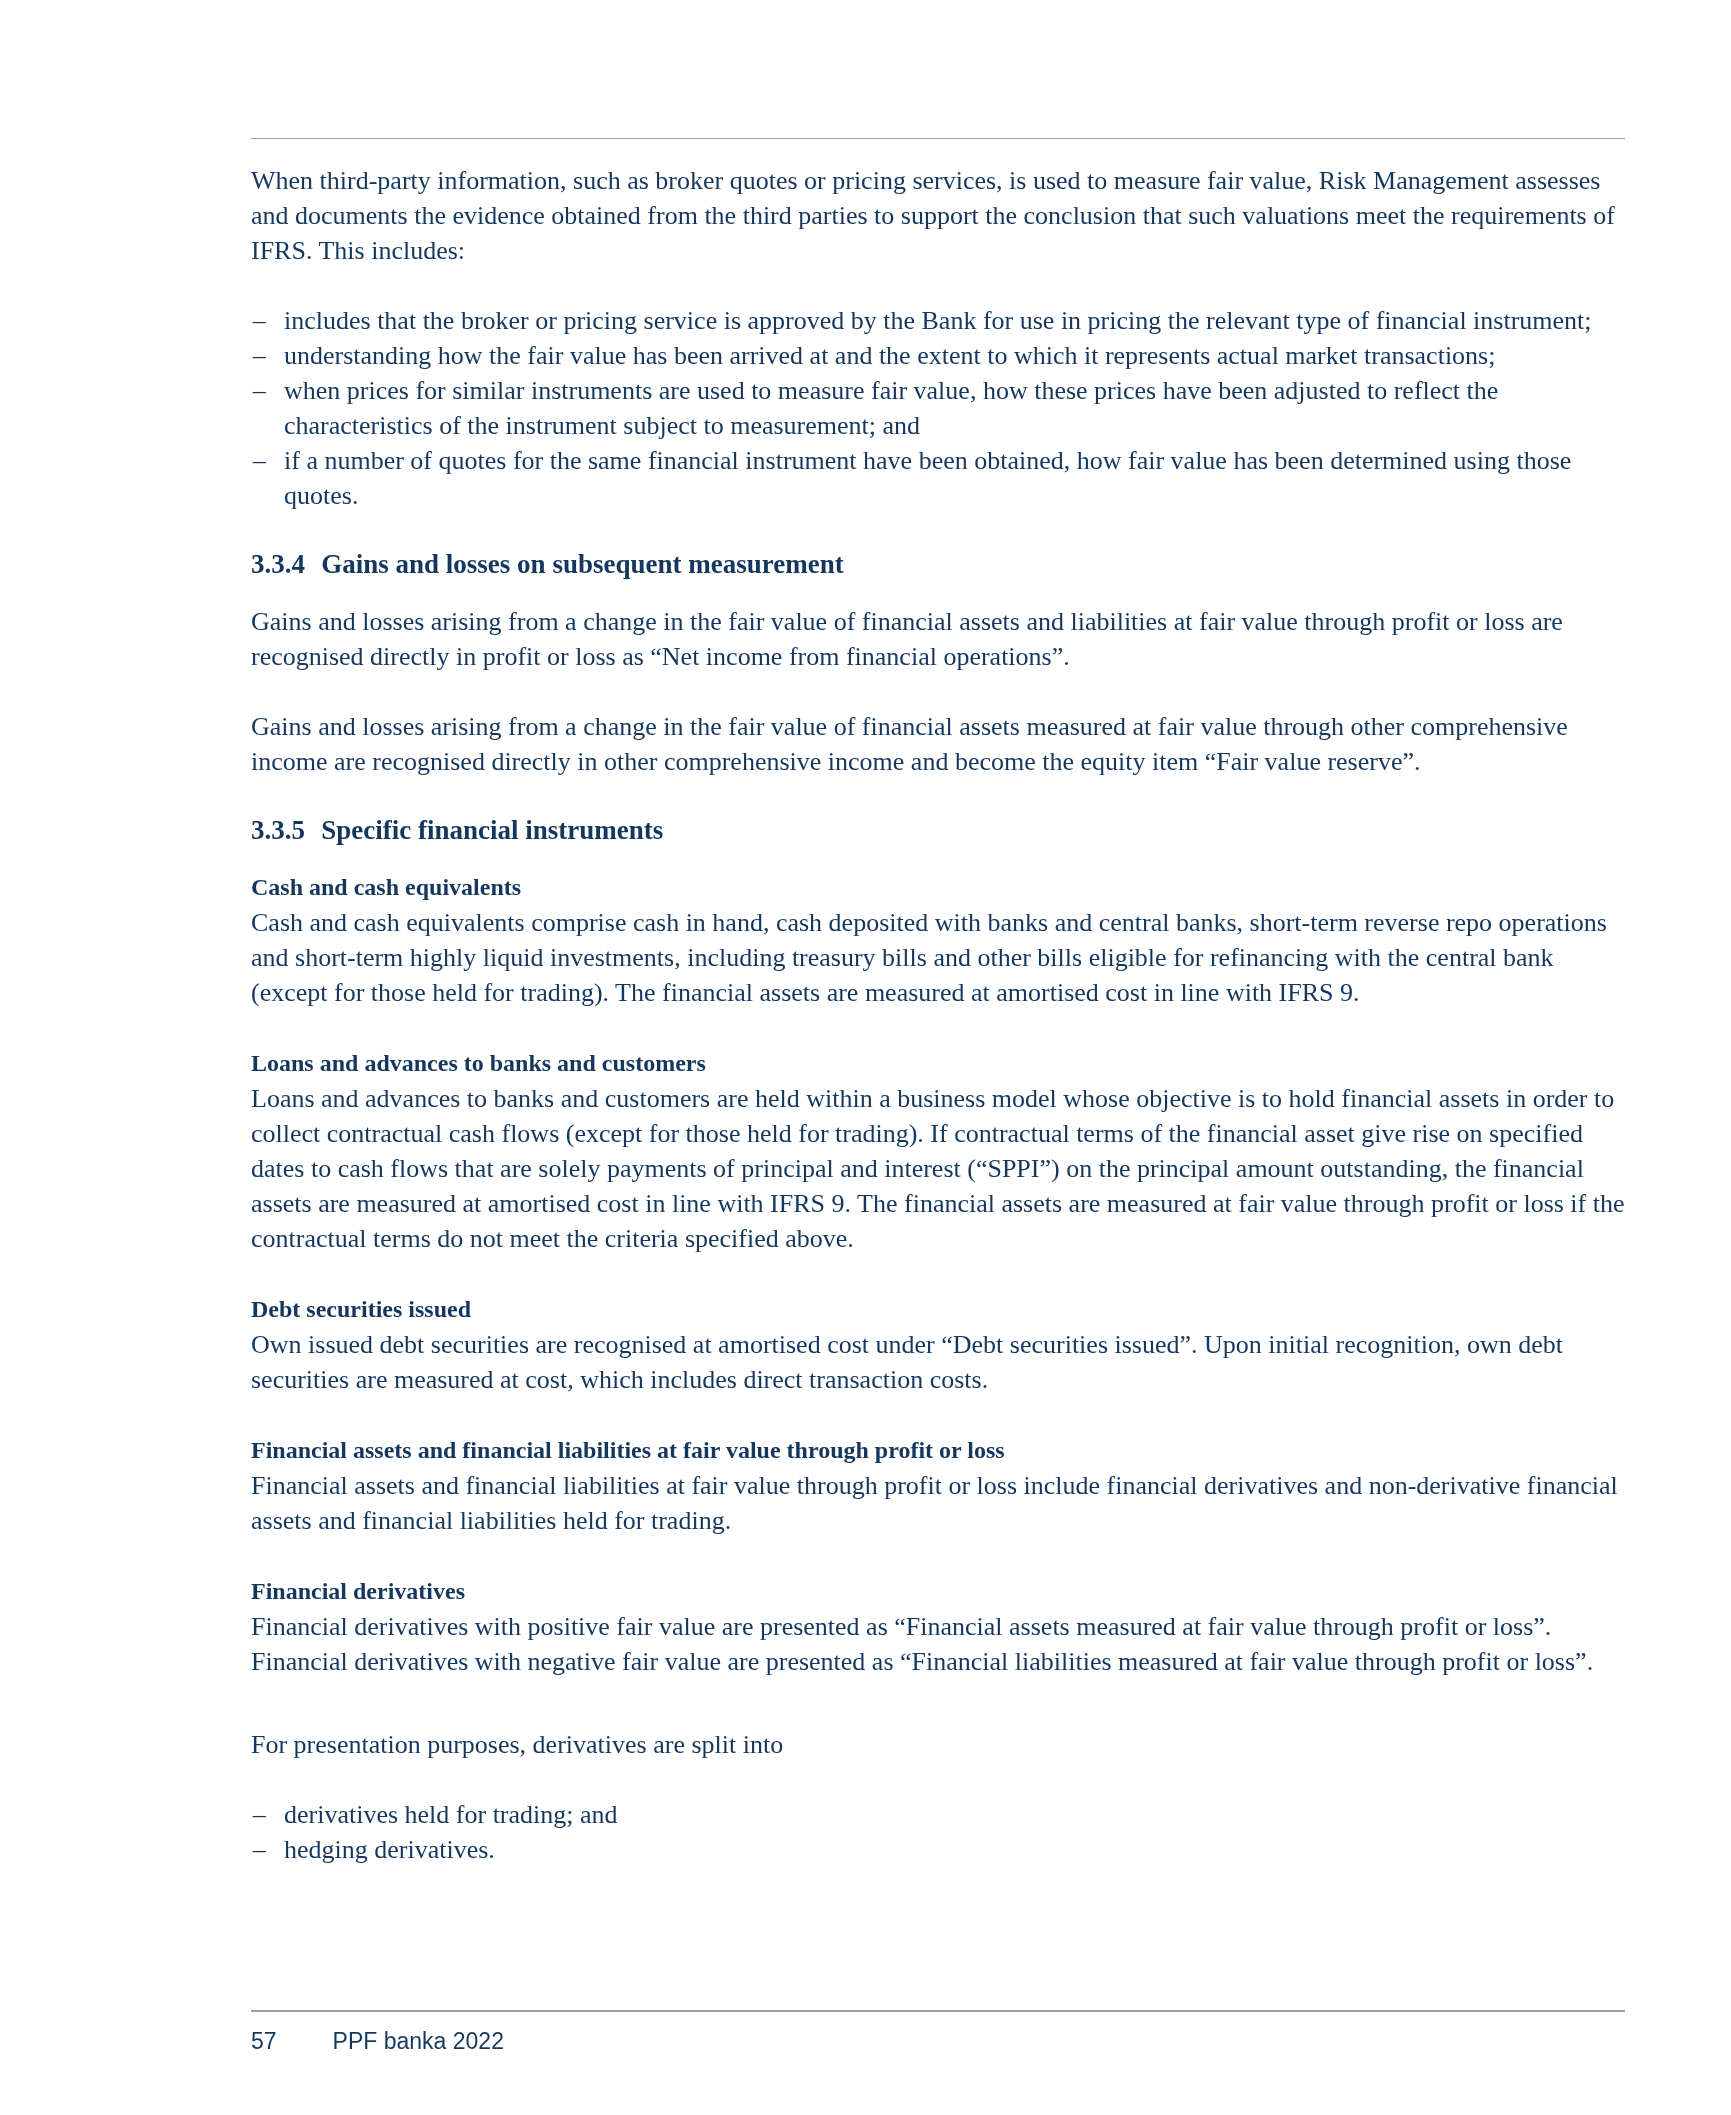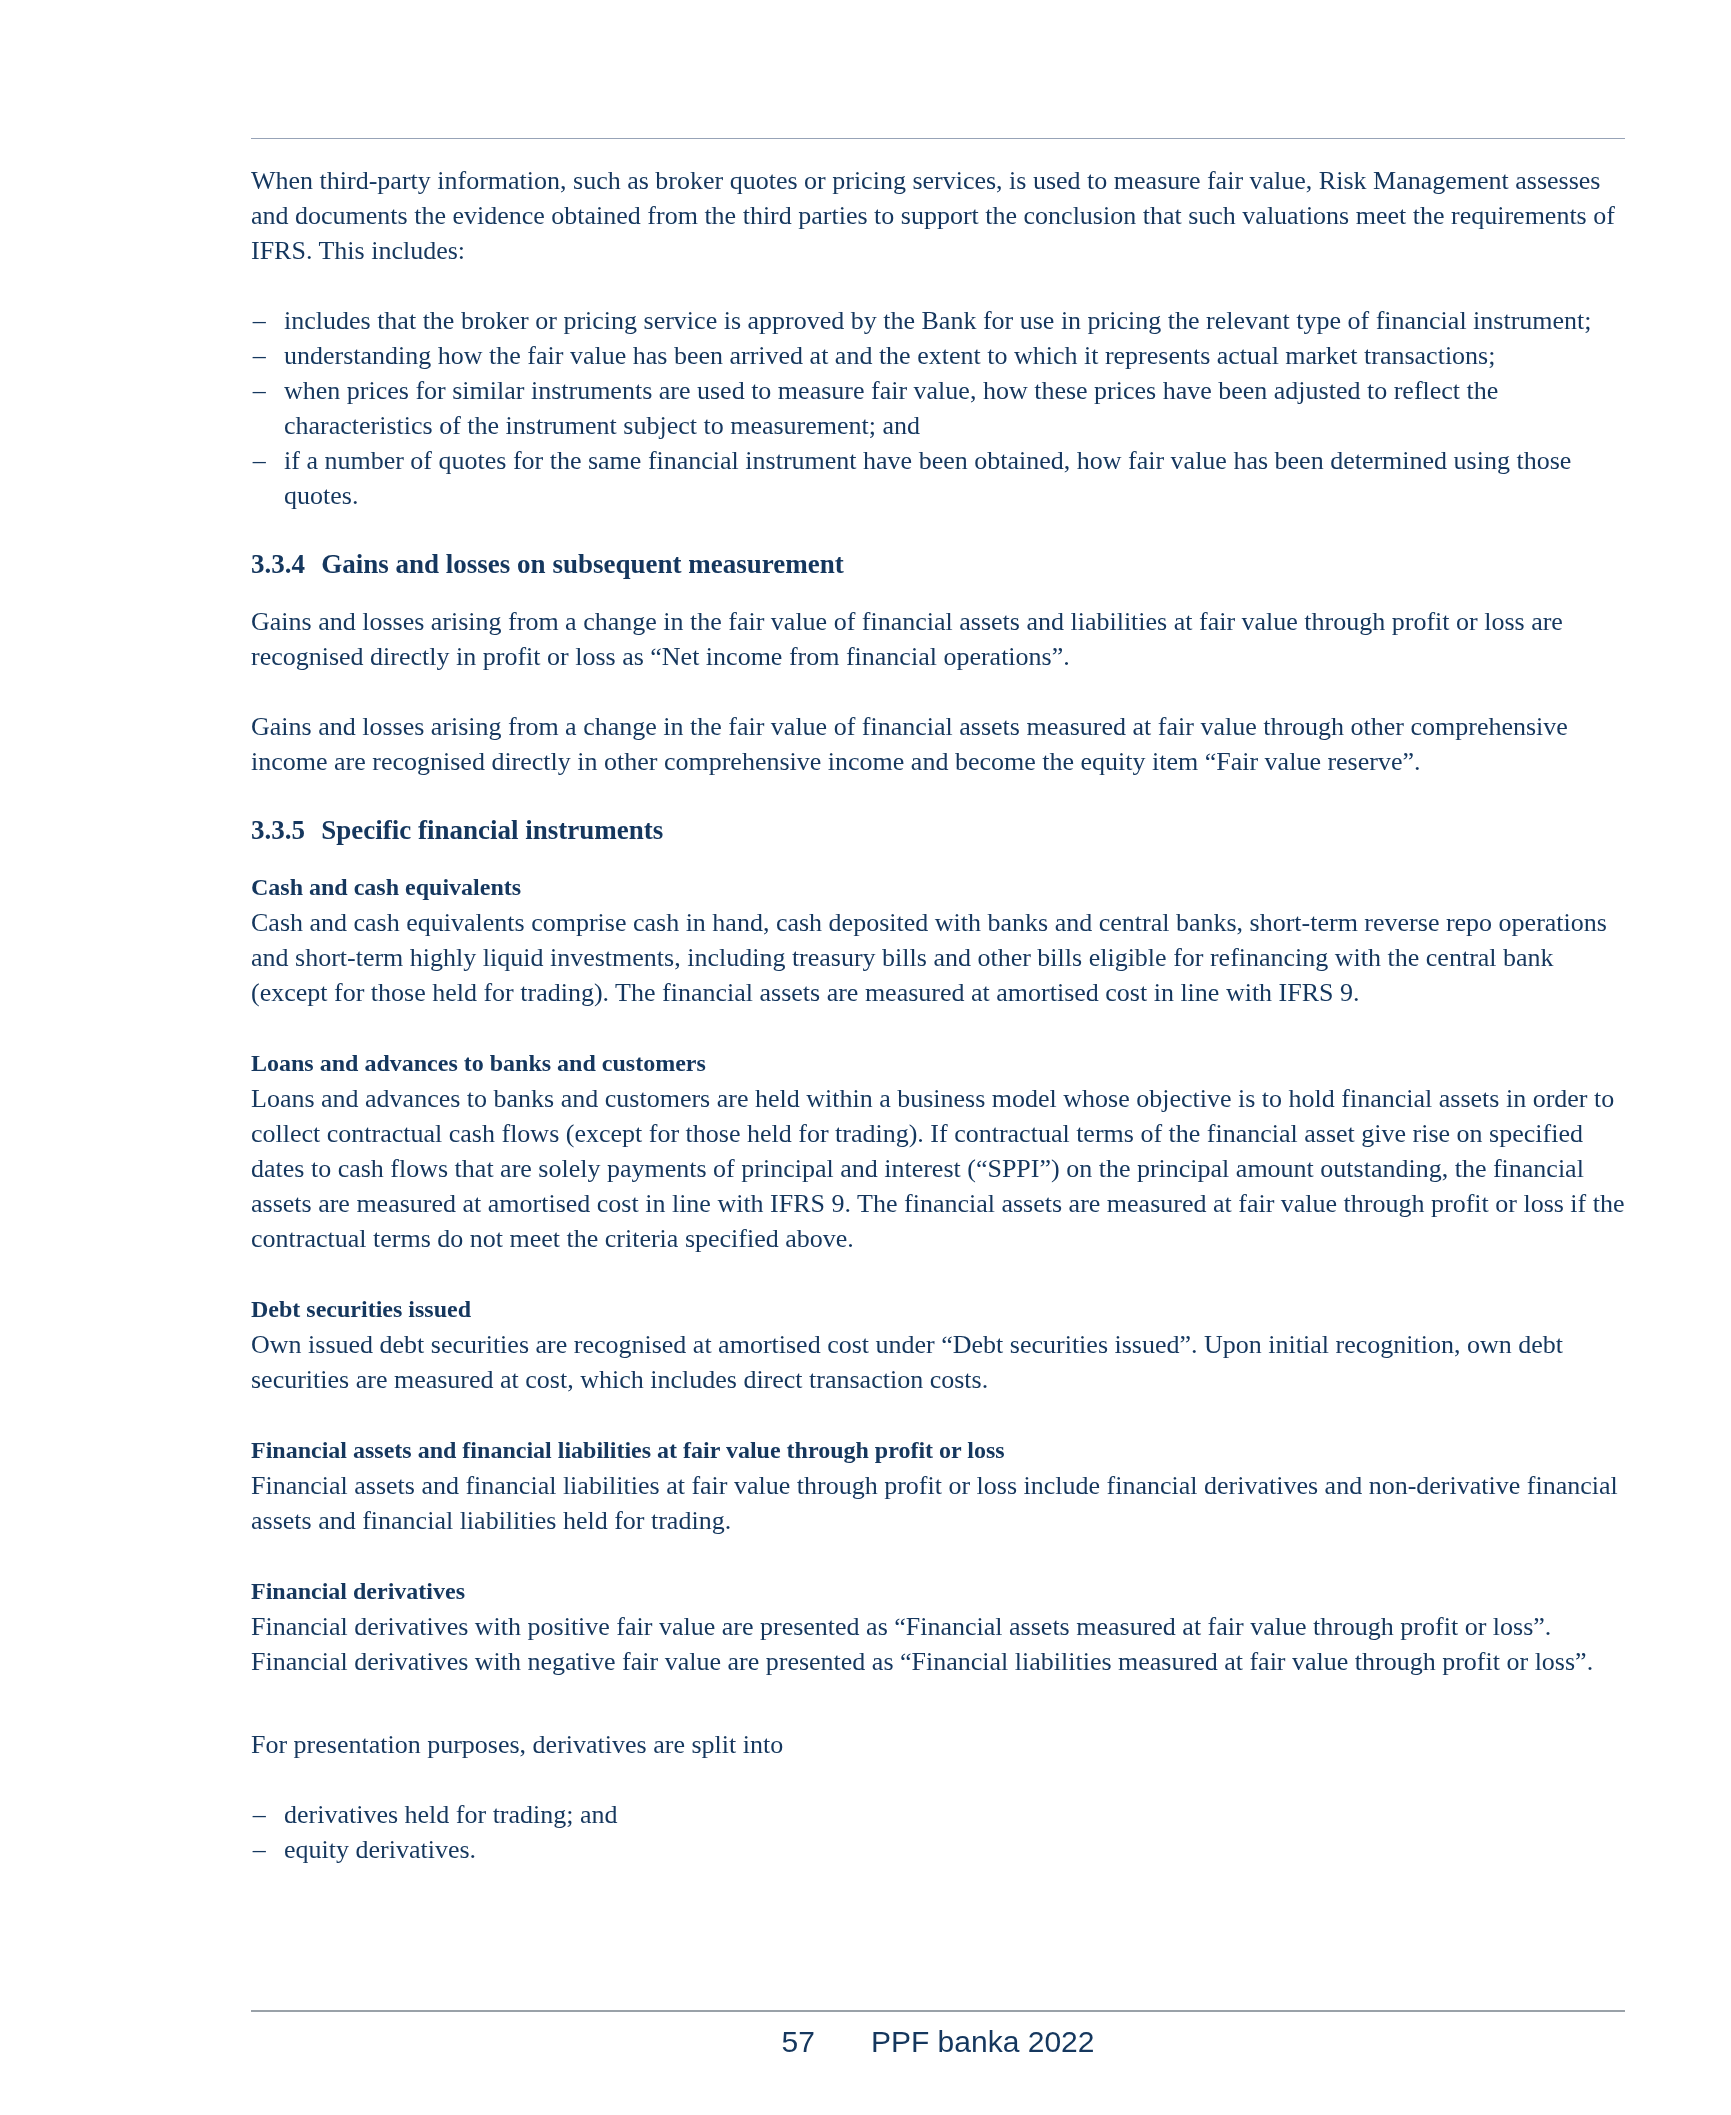--- a/index.html
+++ b/index.html
@@ -40,23 +40,23 @@
   .subsection.first{margin-top:12.7px;}
   .sub-h{font-weight:700;font-size:24px;line-height:35px;margin:0;}
   .p-split{margin-top:48px;}
   .list-split{margin-top:35px;}
   .footer-rule{
     position:absolute;left:251px;top:2010px;width:1374px;
     height:0;border:0;border-top:2.7px solid #99a1a8;margin:0;
   }
   .footer{
     position:absolute;left:251px;top:2026px;width:1374px;
-    text-align:center;
+    text-align:left;
     font-family:"Liberation Sans", sans-serif;
-    font-size:30px;line-height:31px;
+    font-size:23px;line-height:31px;
     color:#15375e;
   }
   .footer .page-num{margin-right:56px;}
 </style>
 </head>
 <body>
 
 <div class="content body-text">
 
   <hr class="rule-top">
@@ -100,21 +100,21 @@
 
   <div class="subsection">
     <h3 class="sub-h">Financial derivatives</h3>
     <p>Financial derivatives with positive fair value are presented as “Financial assets measured at fair value through profit or loss”. Financial derivatives with negative fair value are presented as “Financial liabilities measured at fair value through profit or loss”.</p>
   </div>
 
   <p class="p-split">For presentation purposes, derivatives are split into</p>
 
   <ul class="dash-list list-split">
     <li>derivatives held for trading; and</li>
-    <li>equity derivatives.</li>
+    <li>hedging derivatives.</li>
   </ul>
 
 </div>
 
 <hr class="footer-rule">
 
 <div class="footer">
   <span class="page-num">57</span><span>PPF banka 2022</span>
 </div>
 

